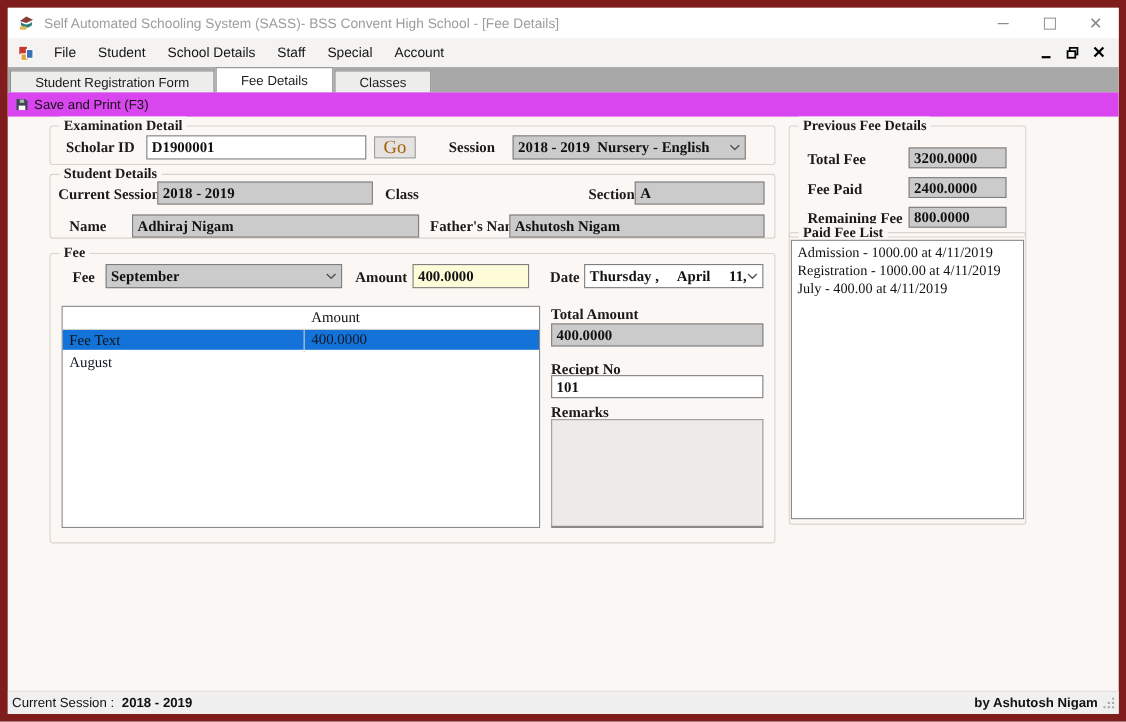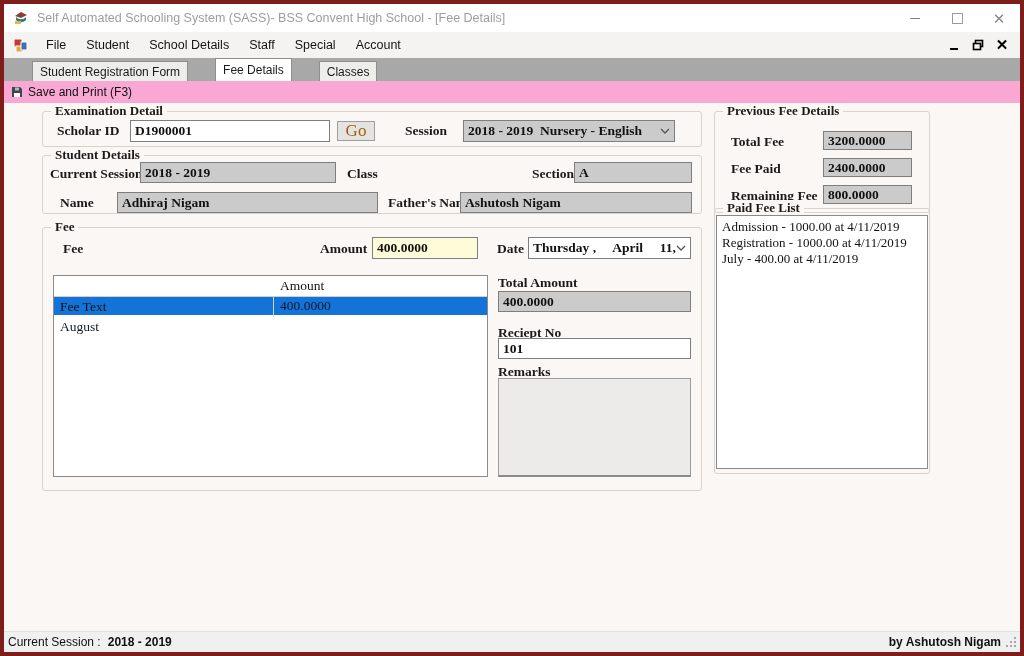--- a/index.html
+++ b/index.html
@@ -1,17 +1,17 @@
 <!DOCTYPE html>
 <html><head>
 <meta charset="utf-8">
 <style>
   html,body{margin:0;padding:0;background:#888;}
   .app{position:relative;width:1024px;height:656px;box-sizing:border-box;
-       border:4px solid #7f1d1d;background:#fbf7f4;overflow:hidden;
+       border:7px solid #7f1d1d;background:#fbf7f4;overflow:hidden;
        font-family:"Liberation Sans",sans-serif;}
   
   .titlebar{position:absolute;left:0;top:0;width:100%;height:28px;background:#ffffff;
             display:flex;align-items:center;}
   .titlebar .title{color:#9d9d9d;font-size:12.5px;margin-left:8px;white-space:nowrap;}
   .appicon{margin-left:9px;width:16px;height:16px;flex:0 0 auto;}
   .wincontrols{margin-left:auto;display:flex;height:100%;}
   .winbtn{width:42px;height:28px;display:flex;align-items:center;justify-content:center;color:#7f7f7f;}
   .glyph-min{width:10px;border-bottom:1px solid #7f7f7f;}
   .glyph-max{width:9px;height:9px;border:1px solid #9a9a9a;}
@@ -22,24 +22,24 @@
   .menubar .formicon{margin-left:9px;margin-right:8px;}
   .menuitem{padding:0 10px;line-height:26px;}
   .mdicontrols{margin-left:auto;display:flex;align-items:center;height:100%;padding-right:6px;}
   .mdibtn{width:24px;height:100%;display:flex;align-items:center;justify-content:center;color:#000;}
   .mdi-min{width:8px;border-bottom:2px solid #000;margin-top:8px;}
   .mdi-close{font-weight:bold;font-size:15px;}
   
   .tabstrip{position:absolute;left:0;top:54px;width:100%;height:23px;background:#a8a8a8;
             display:flex;align-items:flex-end;padding-left:2px;box-sizing:border-box;}
   .tab{height:19px;background:#ededec;border:1px solid #8f8f8f;border-bottom:none;
-       display:flex;align-items:center;padding:0 7px;font-size:12px;color:#1b1b1b;margin-right:1px;white-space:nowrap;margin-left:26px;}
+       display:flex;align-items:center;padding:0 22px;font-size:12px;color:#1b1b1b;margin-right:1px;white-space:nowrap;}
   .tab.active{height:22px;background:#ffffff;font-size:12px;}
   
-  .toolbar{position:absolute;left:0;top:77px;width:100%;height:22px;background:#f9a8d4;
+  .toolbar{position:absolute;left:0;top:77px;width:100%;height:22px;background:#d946ef;
            display:flex;align-items:center;padding-left:7px;box-sizing:border-box;font-size:12px;color:#111;}
   .toolbar .saveicon{margin-right:5px;display:flex;}
   
   .group{position:absolute;border:1px solid #d9d3cc;border-radius:3px;box-sizing:border-box;}
   .gtitle{position:absolute;top:-9px;left:8px;background:#fbf7f4;padding:0 4px;
           font-family:"Liberation Serif",serif;font-size:13px;font-weight:bold;color:#1b1b1b;white-space:nowrap;}
   .flabel{position:absolute;font-family:"Liberation Serif",serif;font-size:13.5px;font-weight:bold;
           color:#1a1a1a;white-space:nowrap;line-height:21px;}
   .tb{position:absolute;box-sizing:border-box;border:1px solid #7e7e7e;
       font-family:"Liberation Serif",serif;font-size:13.5px;font-weight:bold;color:#111;
@@ -171,20 +171,28 @@
     <span class="flabel" style="left:17px;top:36px;">Name</span>
     <div class="tb gray" style="left:74px;top:36px;width:261px;height:21px;">Adhiraj Nigam</div>
     <span class="flabel" style="left:345px;top:36px;">Father's Name</span>
     <div class="tb gray" style="left:417px;top:36px;width:232px;height:21px;">Ashutosh Nigam</div>
   </div>
 
   <div class="group" style="left:38px;top:223px;width:660px;height:264px;">
     <span class="gtitle">Fee</span>
 
     <span class="flabel" style="left:20px;top:10px;">Fee</span>
+    <div class="combo" style="left:50px;top:9px;width:215px;height:22px;">
+      <span style="overflow:hidden;">September</span>
+      <span class="chev">
+        <svg width="10" height="6" viewBox="0 0 10 6">
+            <polyline points="1,1 5,5 9,1" fill="none" stroke="#555" stroke-width="1.3"></polyline>
+          </svg>
+      </span>
+    </div>
     <span class="flabel" style="left:277px;top:10px;">Amount</span>
     <div class="tb yellow" style="left:329px;top:9px;width:106px;height:22px;">400.0000</div>
     <span class="flabel" style="left:454px;top:10px;">Date</span>
     <div class="combo white" style="left:485px;top:9px;width:163px;height:22px;">
       <span style="overflow:hidden;">Thursday ,     April     11, 20</span>
       <span class="chev">
         <svg width="10" height="6" viewBox="0 0 10 6">
             <polyline points="1,1 5,5 9,1" fill="none" stroke="#555" stroke-width="1.3"></polyline>
           </svg>
       </span>

